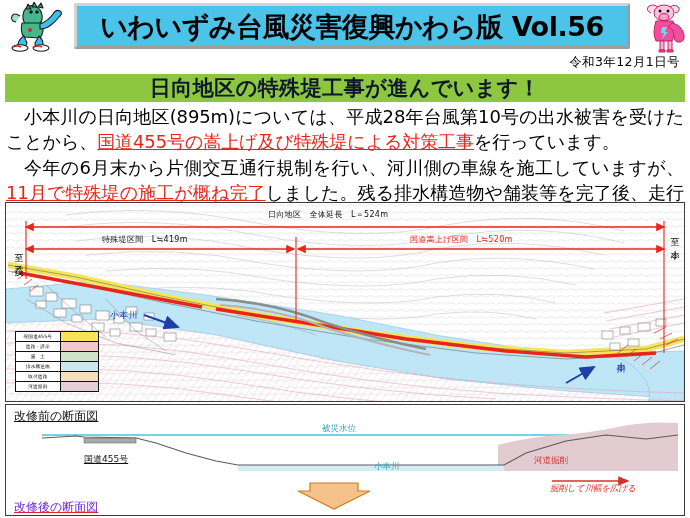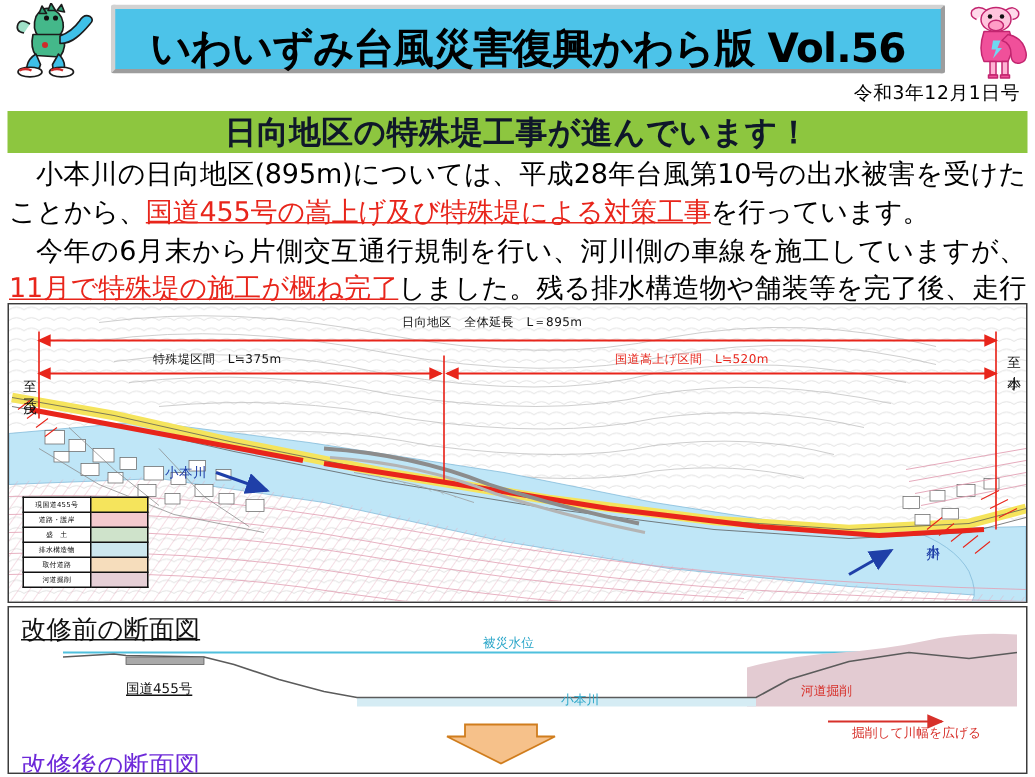--- a/index.html
+++ b/index.html
@@ -42,21 +42,21 @@
     top: 3px;
     width: 556px;
     height: 46px;
     background: #4cc3e9;
     border: 3px solid #9d9d9d;
     border-top-color: #d2d2d2;
     border-left-color: #d2d2d2;
     border-radius: 2px;
     box-sizing: border-box;
     display: flex;
-    align-items: flex-end;
+    align-items: center;
     justify-content: center;
   }
   .title-text {
     font-family: "DejaVu Sans", "Liberation Sans", sans-serif;
     font-size: 27px;
     font-weight: bold;
     letter-spacing: -0.5px;
     color: #000;
     white-space: nowrap;
     line-height: 1;
@@ -176,21 +176,21 @@
     top: 404px;
     width: 680px;
     height: 112px;
     border: 1px solid #3c3c3c;
     box-sizing: border-box;
     overflow: hidden;
     background: #fff;
   }
   .sec-title {
     position: absolute;
-    font-size: 17px;
+    font-size: 12px;
     font-weight: normal;
     text-decoration: underline;
     white-space: nowrap;
     z-index: 6;
   }
   .sec-title.before { left: 8px; top: 3px; color: #111; }
   .sec-title.after  { left: 8px; top: 94px; color: #6d28d9; text-decoration-color:#e8251b;}
   .sec-label {
     position: absolute;
     font-size: 8.5px;
@@ -384,22 +384,22 @@
 
     <line x1="20" y1="46" x2="288" y2="46" stroke="#e8251b" stroke-width="1.3" marker-start="url(#arS)" marker-end="url(#ar)"></line>
 
     <line x1="292" y1="46" x2="658" y2="46" stroke="#e8251b" stroke-width="1.3" marker-start="url(#arS)" marker-end="url(#ar)"></line>
 
     <line x1="20" y1="18" x2="20" y2="76" stroke="#e8251b" stroke-width="1.1"></line>
     <line x1="290" y1="34" x2="290" y2="118" stroke="#e8251b" stroke-width="1.1"></line>
     <line x1="658" y1="18" x2="658" y2="150" stroke="#e8251b" stroke-width="1.1"></line>
   </svg>
 
-  <div class="map-label black" style="left:262px; top:6px;">日向地区　全体延長　L＝895m</div>
-  <div class="map-label black" style="left:96px; top:31px;">特殊堤区間　L≒375m</div>
+  <div class="map-label black" style="left:262px; top:6px;">日向地区　全体延長　L＝524m</div>
+  <div class="map-label black" style="left:96px; top:31px;">特殊堤区間　L≒419m</div>
   <div class="map-label" style="left:404px; top:31px;">国道嵩上げ区間　L≒520m</div>
   <div class="map-label blue" style="left:104px; top:106px; font-size:9px;">小本川</div>
   <div class="map-label blue vert" style="left:608px; top:152px; font-size:9px;">小本川</div>
   <div class="map-label black vert" style="left:6px; top:44px; font-size:9px;">至 乙茂</div>
   <div class="map-label black vert" style="left:662px; top:28px; font-size:9px;">至 小本</div>
 
   <table class="legend">
     <tbody>
       <tr>
         <td class="lbl">現国道455号</td>
@@ -457,14 +457,14 @@
     <line x1="546" y1="76" x2="622" y2="76" stroke="#d7302a" stroke-width="1.4" marker-end="url(#redAr)"></line>
   </svg>
 
   <div class="sec-title before">改修前の断面図</div>
   <div class="sec-title after">改修後の断面図</div>
 
   <div class="sec-label cyan" style="left:316px; top:18px;font-family:Liberation Serif, serif;">被災水位</div>
   <div class="sec-label dark" style="left:78px;  top:48px;">国道455号</div>
   <div class="sec-label cyan" style="left:368px; top:56px;">小本川</div>
   <div class="sec-label red" style="left:528px; top:50px;">河道掘削</div>
-  <div class="sec-label red" style="left:562px; top:78px;">掘削して川幅を広げる</div>
+  <div class="sec-label red" style="left:544px; top:78px;font-style:italic;">掘削して川幅を広げる</div>
 </div>
 
 </body></html>

